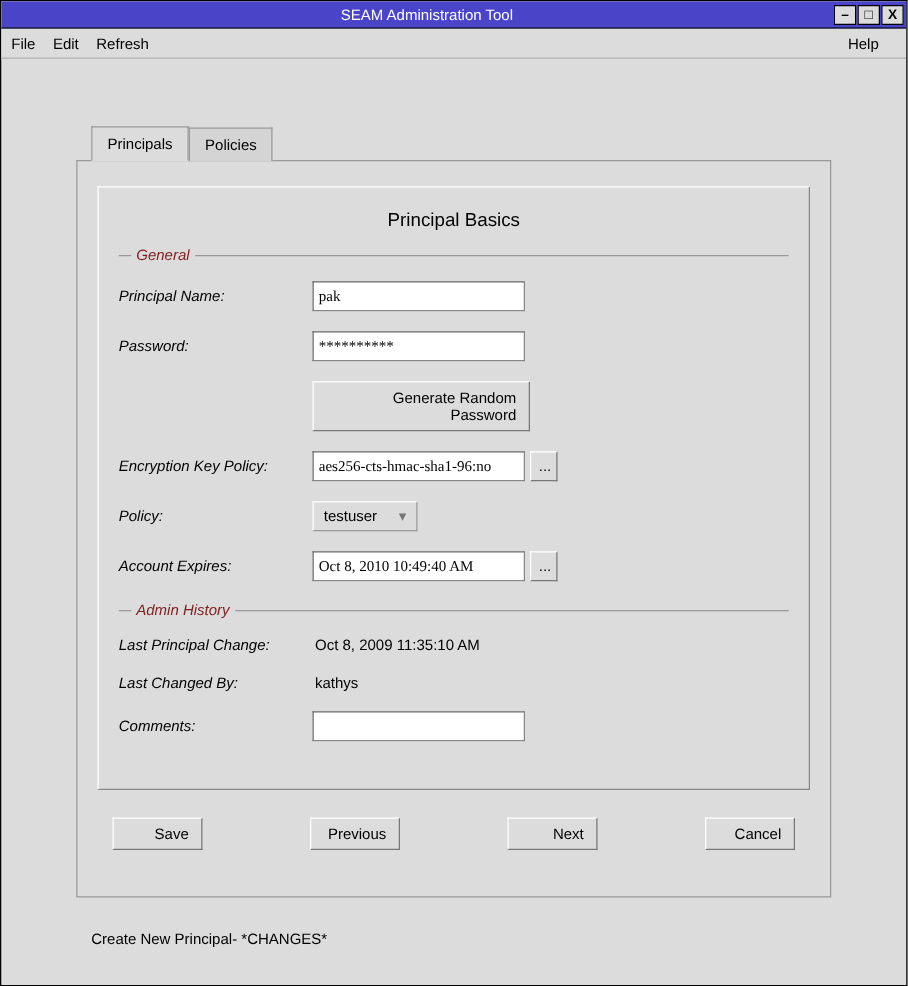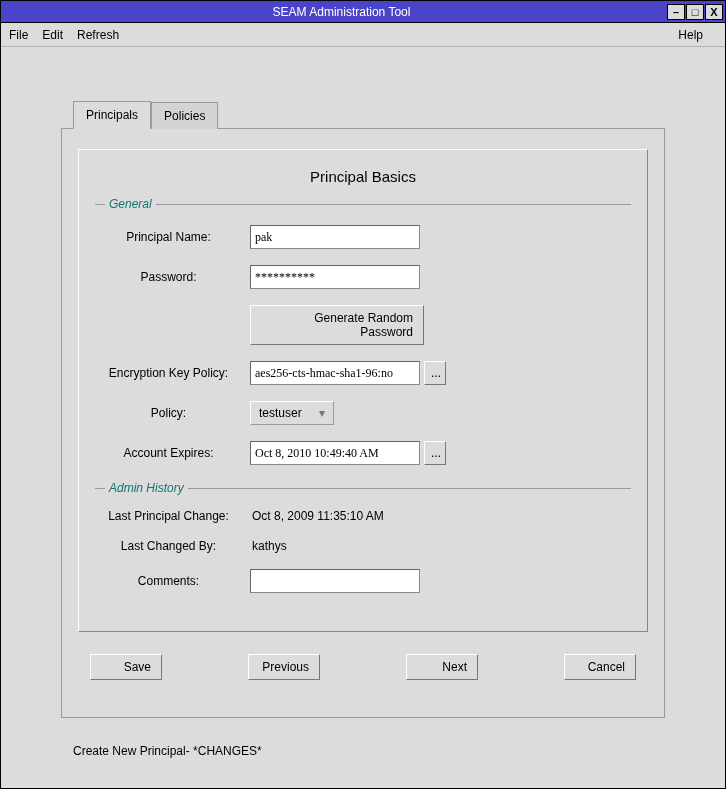--- a/index.html
+++ b/index.html
@@ -92,31 +92,32 @@
   }
   .fieldset {
     margin-bottom: 6px;
   }
   .fieldset-header {
     display: flex;
     align-items: center;
     margin-bottom: 14px;
   }
   .fieldset-header .fs-pre { width: 10px; border-top: 1px solid #999; }
-  .fieldset-header .fs-label { padding: 0 4px; font-style: italic; color: #0f766e; }
+  .fieldset-header .fs-label { padding: 0 4px; font-style: italic; color: #7f1d1d; }
   .fieldset-header .fs-line { flex: 1; border-top: 1px solid #999; }
   .form-row {
     display: flex;
     align-items: center;
     margin-bottom: 16px;
   }
   .form-row .label {
     width: 155px;
-    text-align: center;
+    text-align: left;
     padding-right: 8px;
+    font-style: italic;
   }
   .form-row .value {
     display: flex;
     align-items: center;
     gap: 4px;
   }
   .text-input {
     width: 170px;
     height: 24px;
     border: 1px solid #888;

